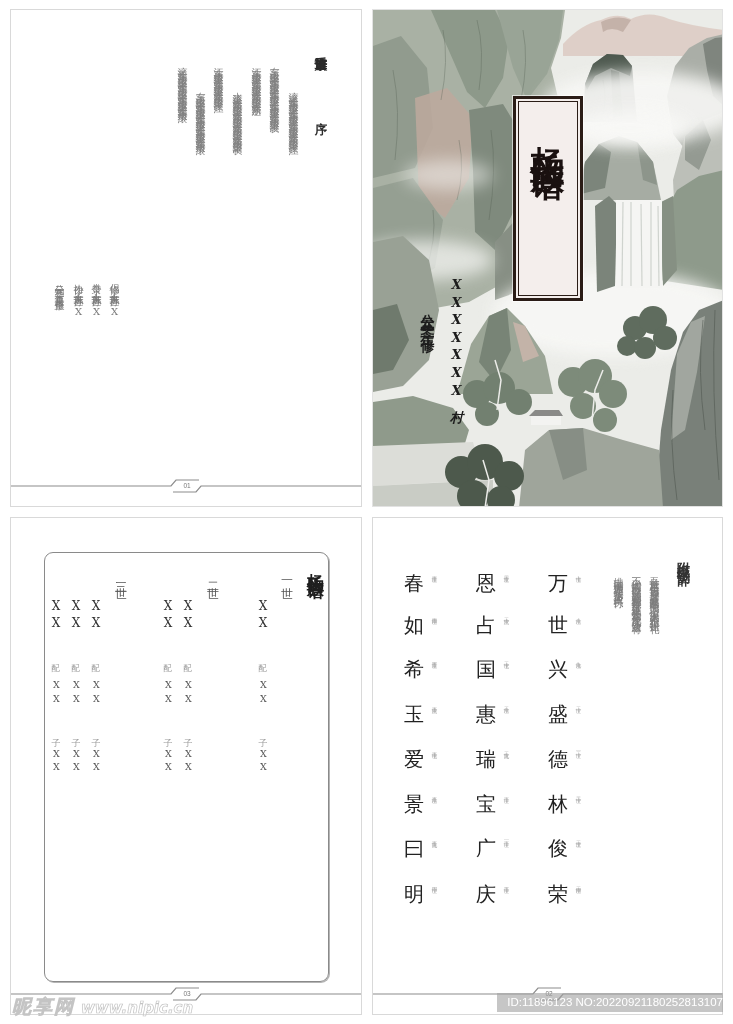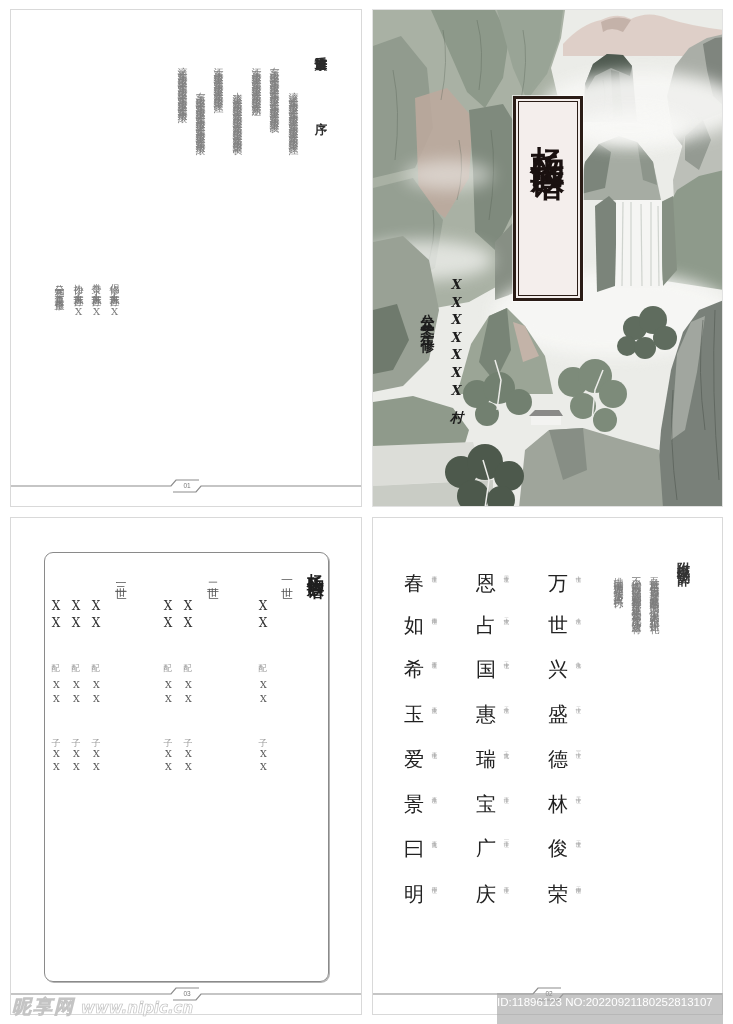--- a/index.html
+++ b/index.html
@@ -54,21 +54,21 @@
 .p4-title{left:303px;top:34px;font-size:13px;line-height:14px;letter-spacing:2.5px;font-weight:bold;color:#333;}
 .p4-intro{top:51px;font-size:10px;line-height:12px;letter-spacing:1.67px;color:#7d7d7d;}
 .gen-cell{position:absolute;width:20px;height:20px;}
 .gen-char{position:absolute;left:0;top:0;width:20px;text-align:center;font-size:20px;line-height:20px;color:#222;}
 .gen-label{position:absolute;left:28px;top:-2px;font-size:5.5px;line-height:6px;letter-spacing:0.5px;color:#a8a8a8;}
 
 
 .wm-site{position:absolute;left:12px;top:994px;height:22px;white-space:nowrap;color:rgba(255,255,255,0.3);-webkit-text-stroke:0.7px #c4c4c4;font-style:italic;font-weight:bold;font-family:"DejaVu Sans",sans-serif;}
 .wm-site .cn{font-size:19px;letter-spacing:2px;}
 .wm-site .url{font-size:15px;margin-left:6px;}
-.wm-id{position:absolute;left:497px;top:993px;width:226px;height:32px;background:rgba(160,160,160,0.6);color:#fff;font-family:"Liberation Sans",sans-serif;font-size:11.5px;line-height:19px;text-align:left;white-space:nowrap;}
+.wm-id{position:absolute;left:497px;top:993px;width:226px;height:19px;background:rgba(160,160,160,0.6);color:#fff;font-family:"Liberation Sans",sans-serif;font-size:11.5px;line-height:19px;text-align:right;white-space:nowrap;}
 </style>
 </head>
 <body>
 
 <div class="page" id="p1">
   <div class="abs vt p1-title">重修族谱</div>
   <div class="abs vt p1-title-suffix">序</div>
 
   <div class="abs vt p1-col" style="left:276px;top:74px">滚滚长江东逝水滚滚长江东逝水滚滚长江东逝水滚滚长江东逝水滚滚长江</div>
   <div class="abs vt p1-col" style="left:257px;top:49px">东逝水滚滚长江东逝水滚滚长江东逝水滚滚长江东逝水滚滚长江东逝水滚滚长</div>

